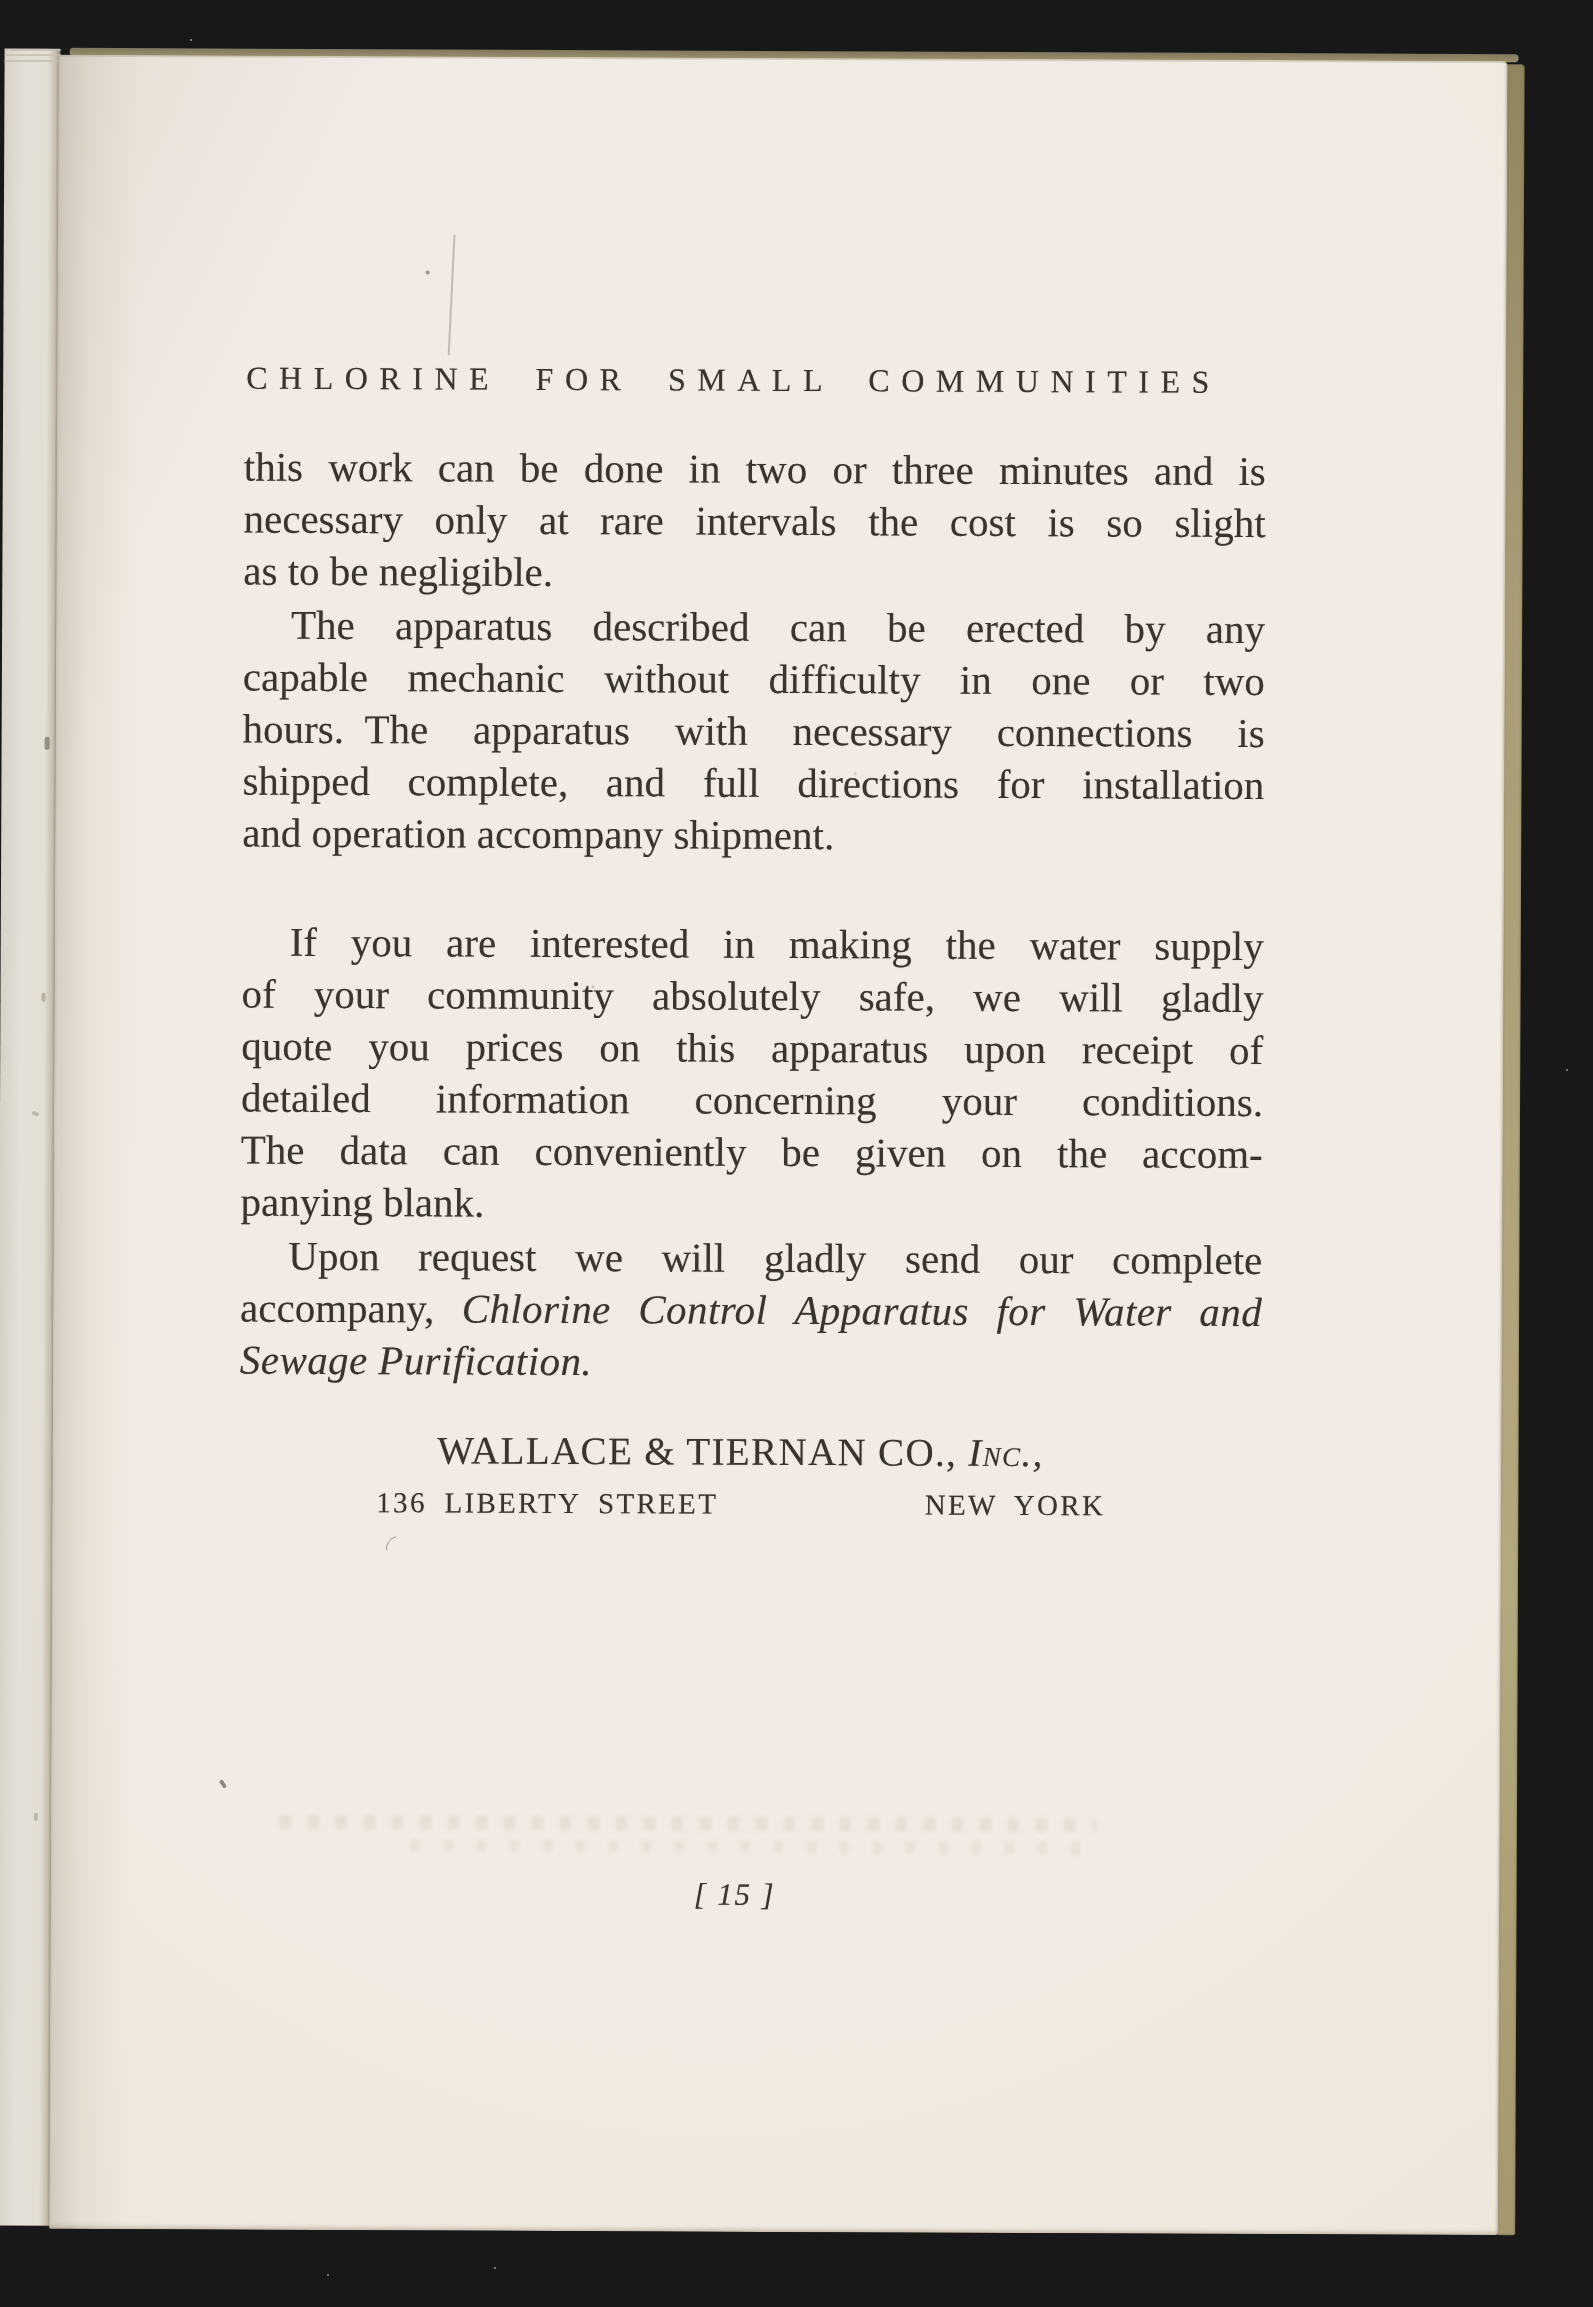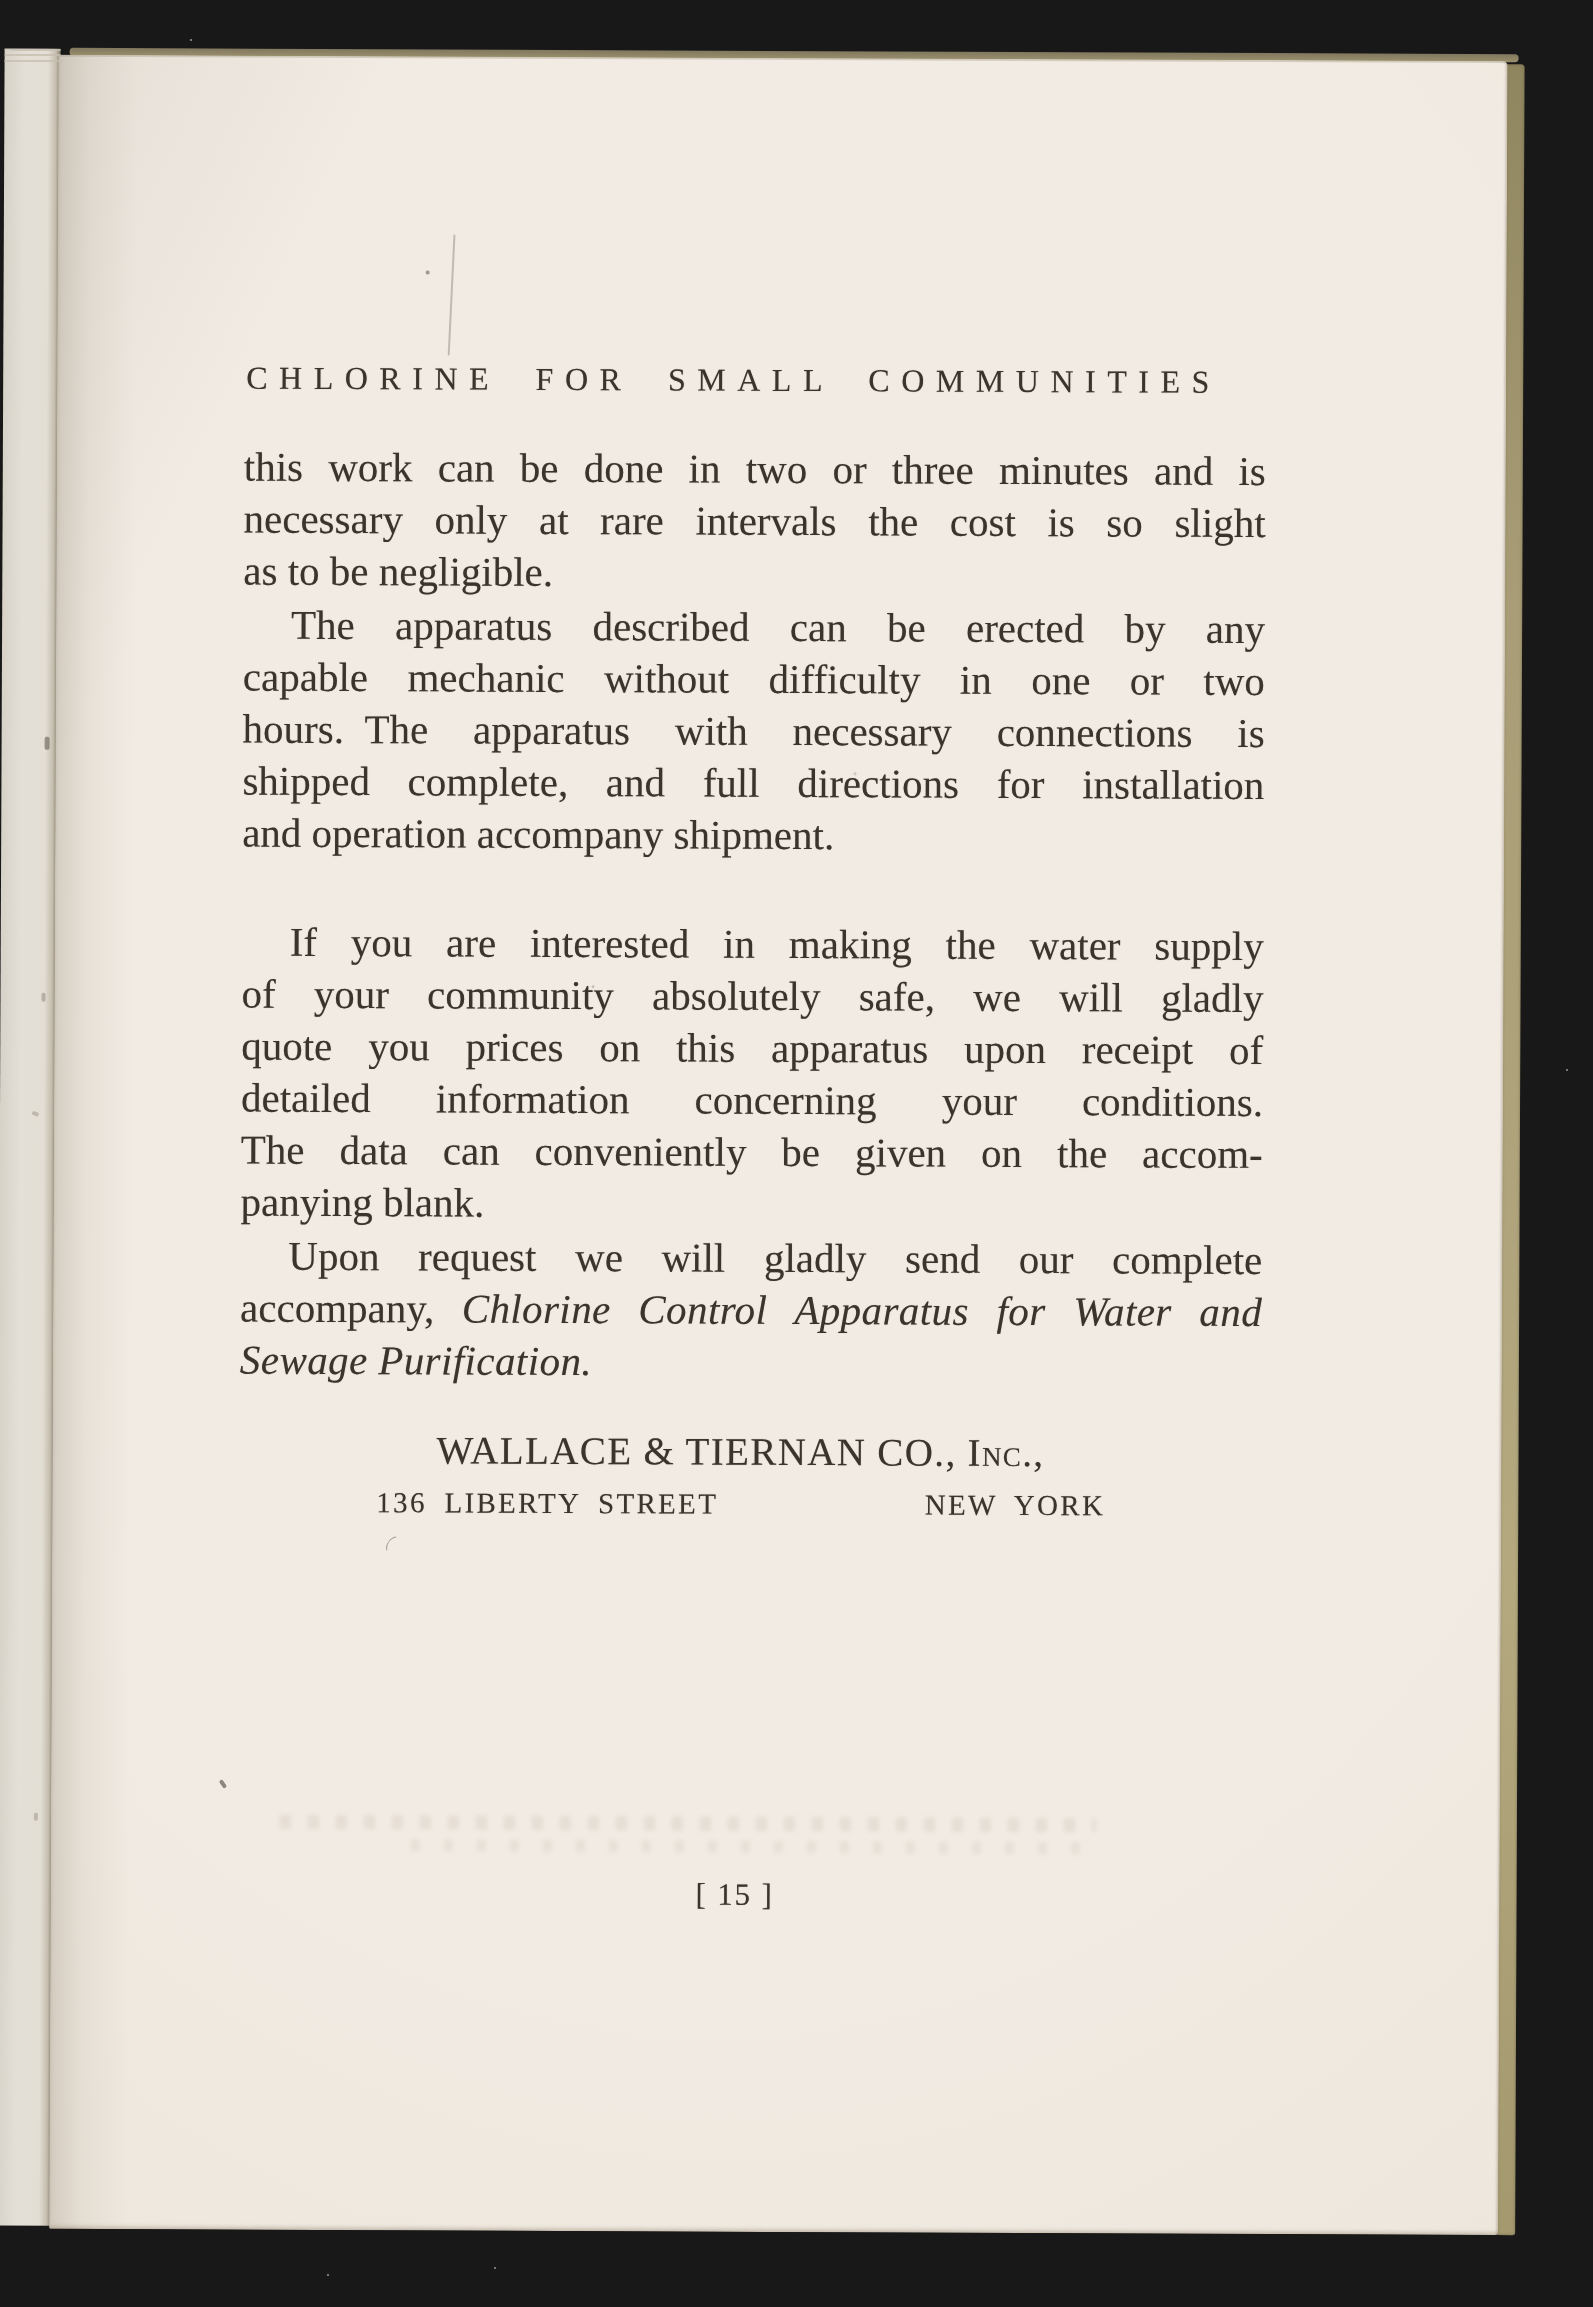--- a/index.html
+++ b/index.html
@@ -81,33 +81,34 @@
   .line.just{text-align:justify;text-align-last:justify;white-space:normal;}
   .line.indent{text-indent:48px;}
   .line em{font-style:italic;letter-spacing:.01em;}
 
   .company-name{
     position:absolute;left:176px;top:1372px;width:1024px;
     font-size:39px;line-height:43px;text-align:center;
     letter-spacing:.035em;color:var(--ink,#3a352c);
     text-shadow:0 0 0.9px rgba(58,53,44,.45);white-space:nowrap;
   }
-  .company-name .inc{font-variant:small-caps;}
+  .company-name .inc{font-variant:small-caps;font-style:italic;}
   .company-address{
     position:absolute;left:324px;top:1430px;width:729px;
     display:flex;justify-content:space-between;
     font-size:29px;line-height:32px;letter-spacing:.08em;word-spacing:.28em;
     color:var(--ink,#3a352c);text-shadow:0 0 0.9px rgba(58,53,44,.45);white-space:nowrap;
   }
 
   .folio{
     position:absolute;left:610px;top:1820px;width:148px;
     font-size:31px;line-height:33px;text-align:center;
     color:var(--ink,#3a352c);letter-spacing:.06em;
     text-shadow:0 0 0.9px rgba(58,53,44,.45);
+    font-style:italic;
   }
 
   
   .ghost{position:absolute;filter:blur(2.3px);opacity:.55;}
   .ghost-1{
     left:229px;top:1759px;width:816px;height:14px;
     background:repeating-linear-gradient(90deg,rgba(146,116,92,.20) 0 11px,rgba(146,116,92,0) 11px 28px);
   }
   .ghost-2{
     left:360px;top:1783px;width:686px;height:12px;

